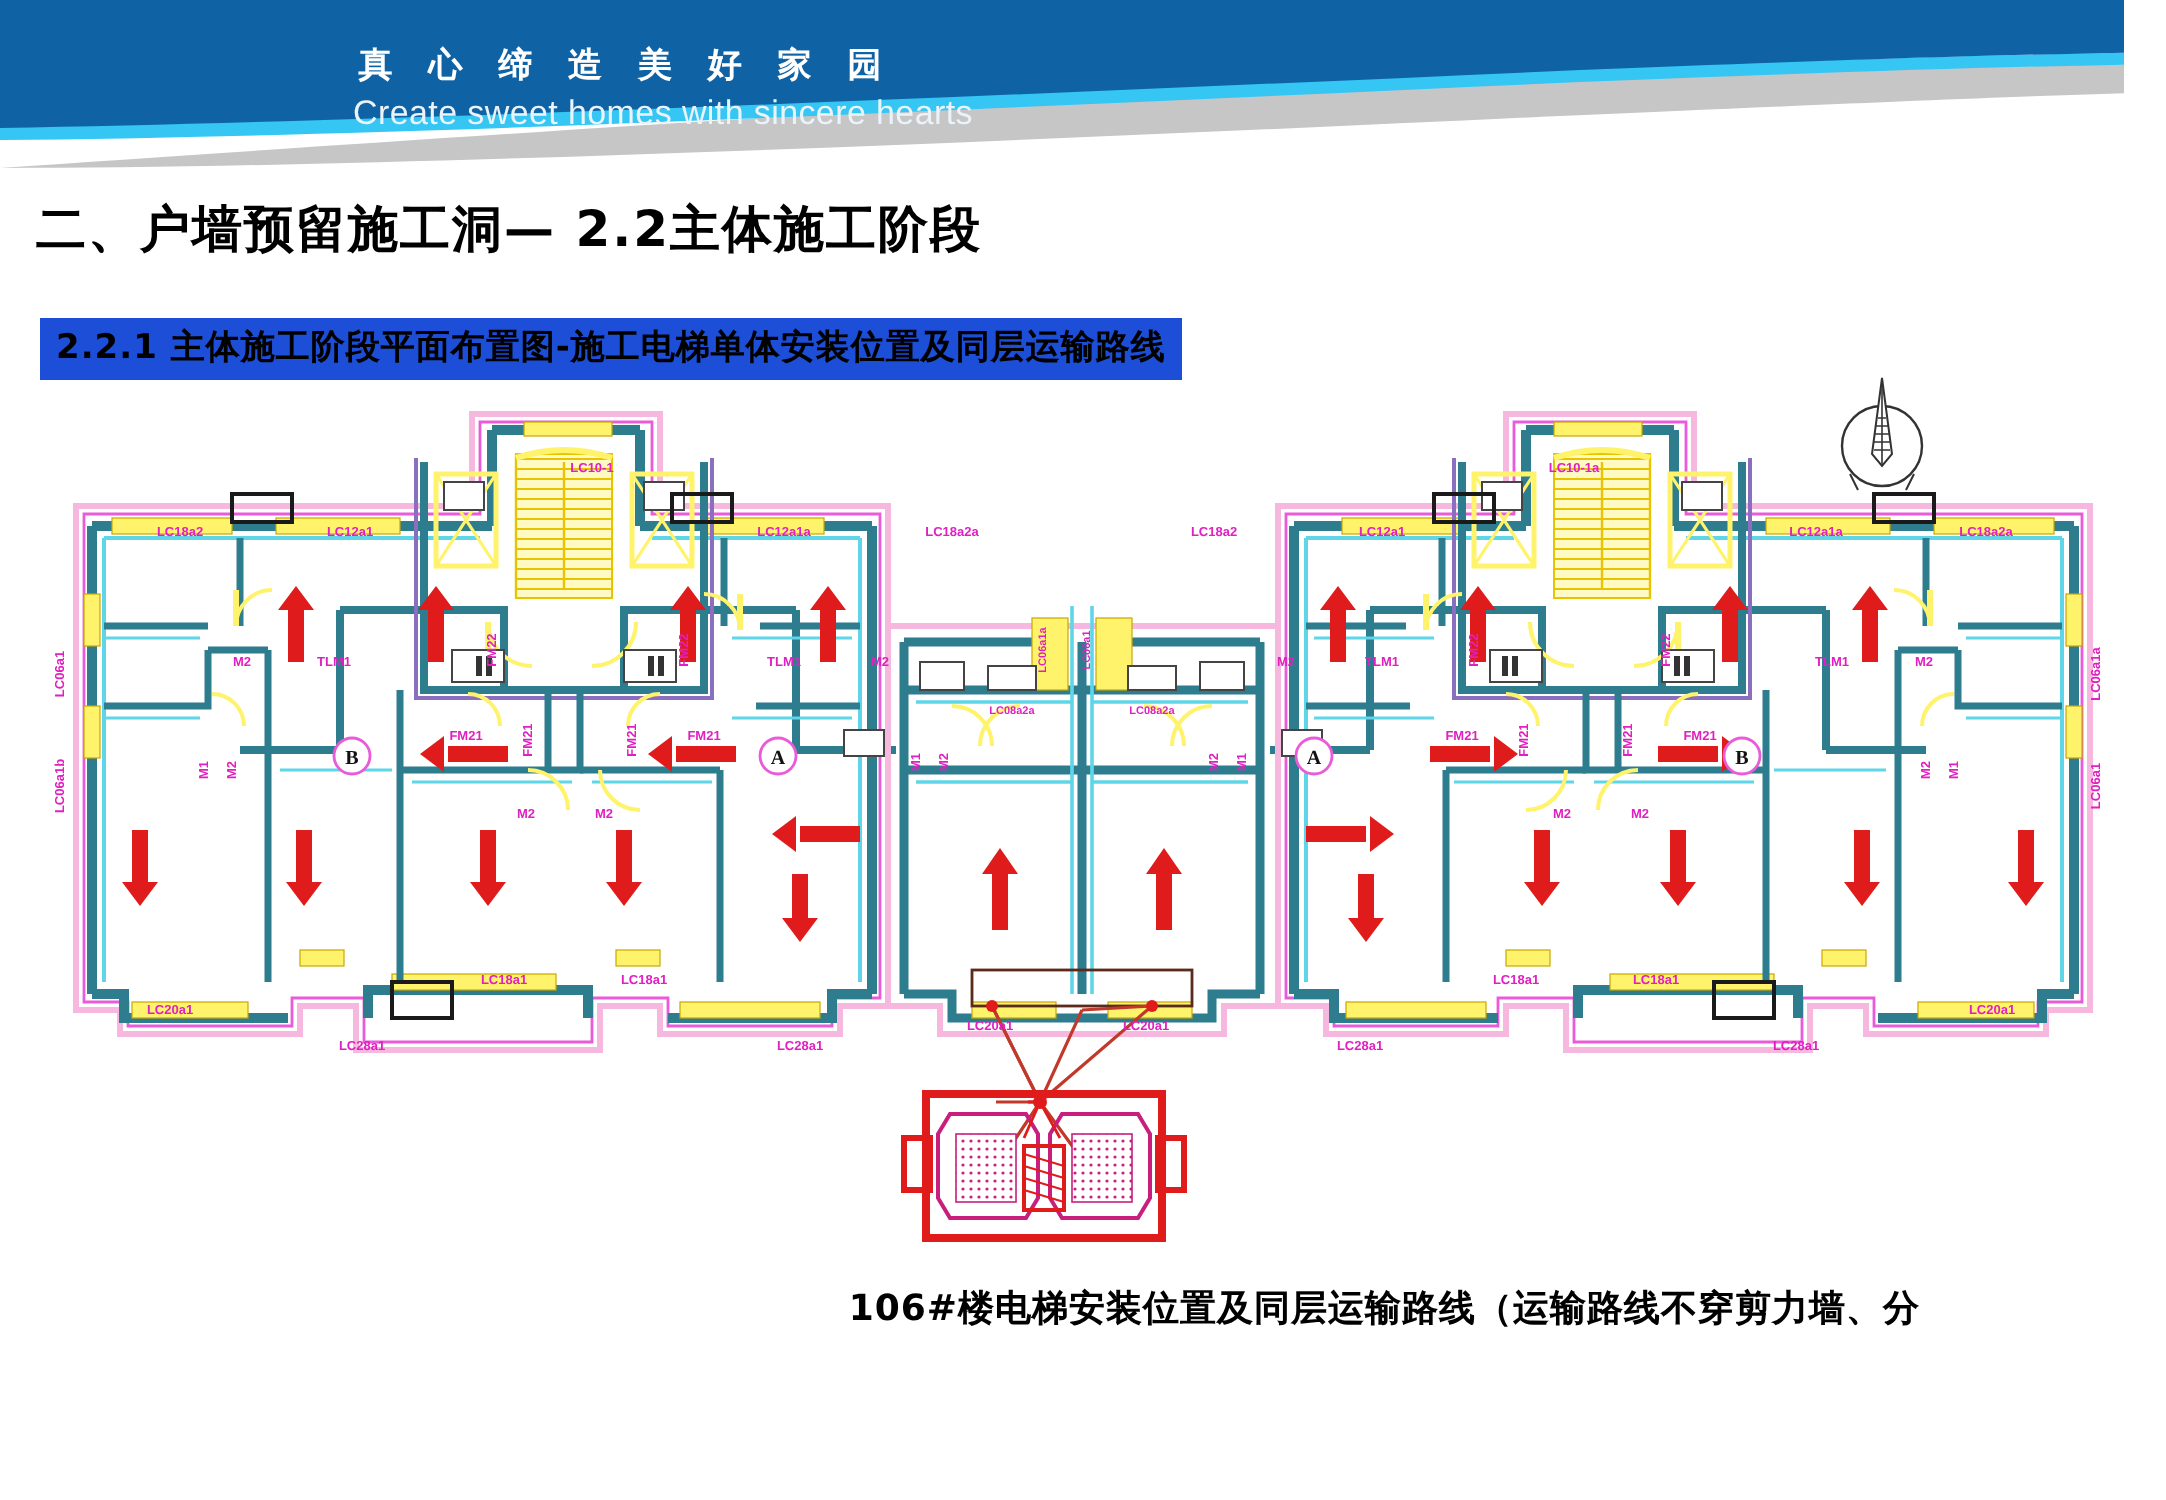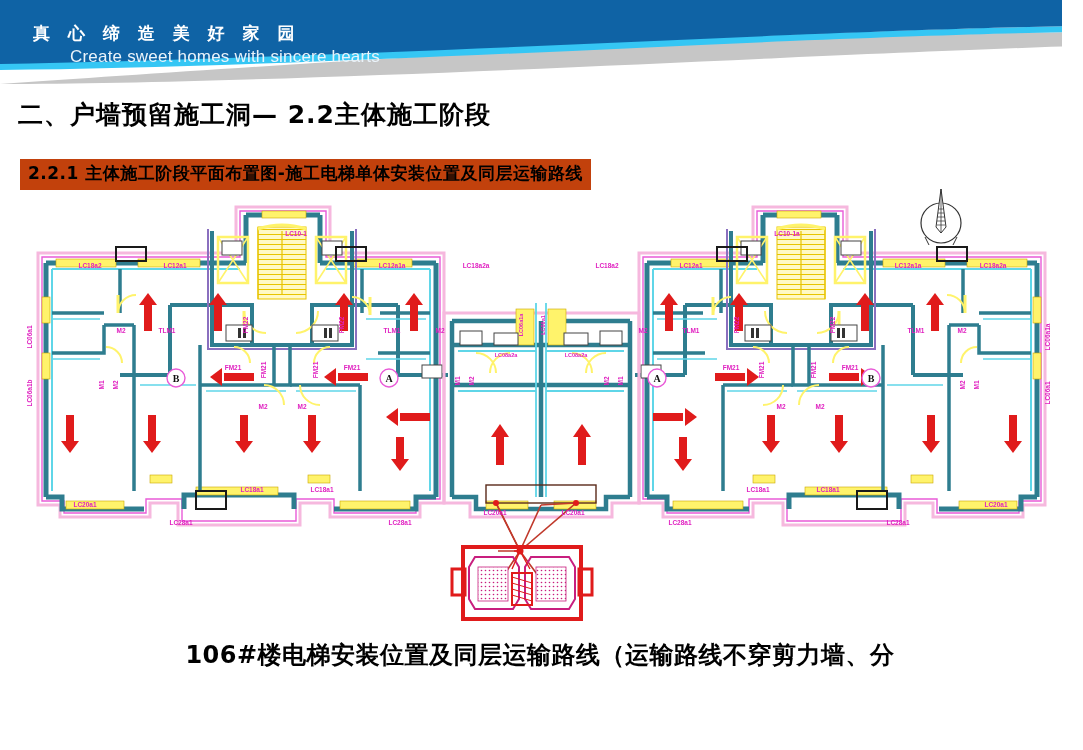--- a/index.html
+++ b/index.html
@@ -3,21 +3,21 @@
 <meta charset="utf-8">
 <style>
   html,body{margin:0;padding:0;}
   body{
     width:1083px;height:750px;
     background:#ffffff;
     font-family:"Liberation Sans","DejaVu Sans",sans-serif;
     overflow:hidden;position:relative;
   }
   
-  #banner{position:absolute;left:0;top:0;width:1062px;height:100px;overflow:hidden;}
+  #banner{position:absolute;left:0;top:0;width:1062px;height:100px;overflow:hidden;text-align:center;}
   #banner svg{position:absolute;left:0;top:0;}
   #slogan{position:absolute;left:33px;top:22px;width:560px;pointer-events:none;}
   #slogan .cn{
     color:#ffffff;font-size:17px;font-weight:bold;letter-spacing:6px;
     font-family:"DejaVu Sans","Liberation Sans",sans-serif;line-height:22px;
     white-space:nowrap;
   }
   #slogan .en{
     color:#eaf3fa;font-size:17px;letter-spacing:0.2px;line-height:22px;
     font-family:"Liberation Sans",sans-serif;white-space:nowrap;margin-top:2px;margin-left:37px;
@@ -25,32 +25,32 @@
   
   #section-title{
     position:absolute;left:18px;top:98px;
     font-size:25px;font-weight:bold;color:#000;
     font-family:"DejaVu Sans","Liberation Sans",sans-serif;
     letter-spacing:1px;white-space:nowrap;
   }
   
   #subtitle-bar{
     position:absolute;left:20px;top:159px;
-    background:#c2410c;padding:3px 8px 5px 8px;
+    background:#1d4ed8;padding:3px 8px 5px 8px;
     font-size:17px;font-weight:bold;color:#000;
     font-family:"DejaVu Sans","Liberation Sans",sans-serif;
     white-space:nowrap;letter-spacing:0.5px;
   }
   
   #drawing{position:absolute;left:0;top:185px;width:1083px;height:440px;}
   #drawing svg{display:block;}
   
   #caption{
     position:absolute;left:120px;top:638px;width:840px;
-    text-align:center;font-size:24px;font-weight:bold;color:#000;
+    text-align:right;font-size:18px;font-weight:bold;color:#000;
     font-family:"DejaVu Sans","Liberation Sans",sans-serif;
     line-height:34px;letter-spacing:0.5px;
   }
 </style>
 </head>
 <body>
 
 <div id="banner">
   <svg width="1083" height="100" viewBox="0 0 1083 100">
 

